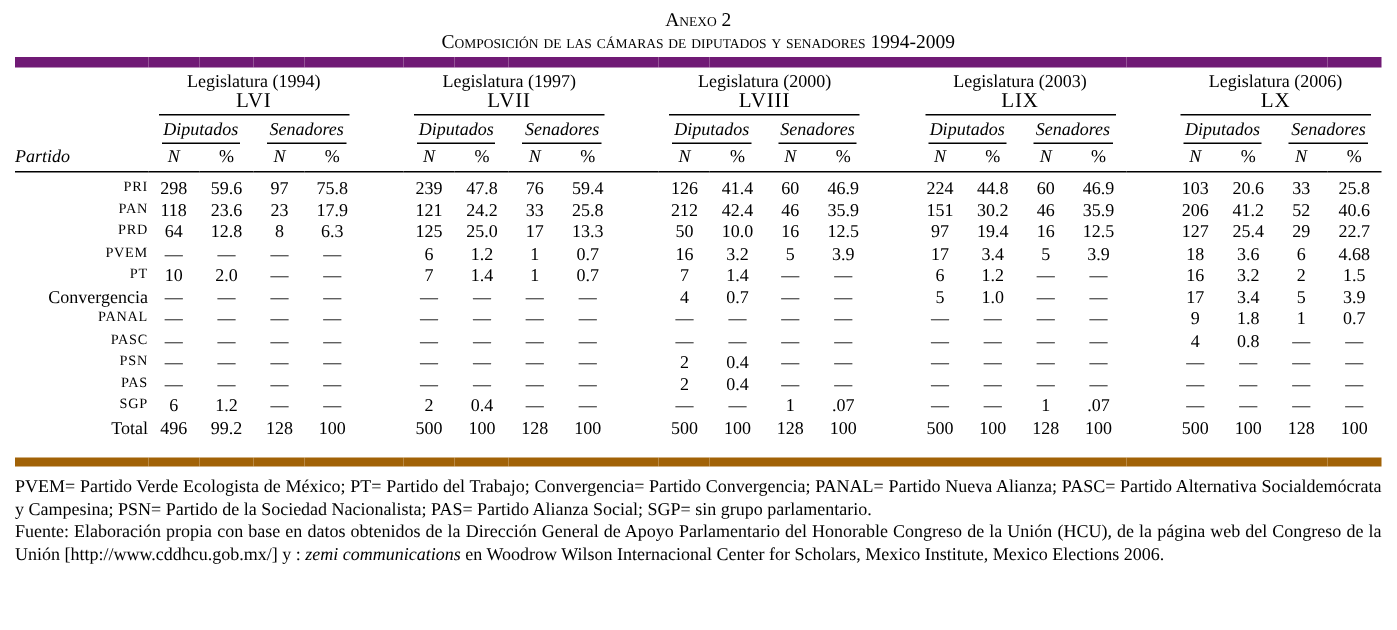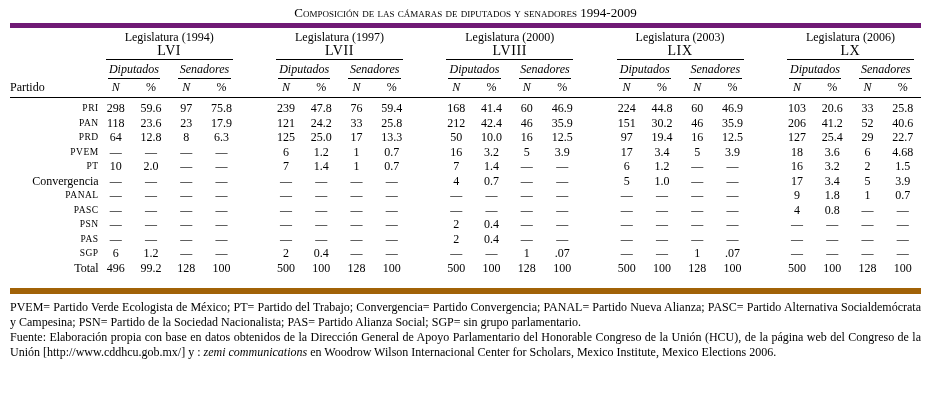--- a/index.html
+++ b/index.html
@@ -4,50 +4,51 @@
 <style>
   html,body{margin:0;padding:0;background:#fff;}
   body{width:931px;height:420px;overflow:hidden;color:#000;
        font-family:"Liberation Serif","DejaVu Serif",serif;font-size:12px;}
   .page{padding:5px 10px 0 10px;}
   .titles{text-align:center;margin-bottom:2px;}
   .title{font-variant:small-caps;font-size:13px;line-height:15px;}
   table{width:100%;border-collapse:collapse;table-layout:fixed;margin-top:3px;}
   th,td{font-weight:normal;padding:0;}
   thead th{vertical-align:bottom;}
-  .rt{border-top:5px solid #701a75;}
+  .rt{border-top:7px solid #701a75;}
   .rb{border-bottom:1px solid #000;padding-bottom:2px;}
   .grp-inner{border-bottom:1px solid #000;margin:2px 7px 0 7px;padding:1px 0 2px 0;
              text-align:center;line-height:13px;}
   .grp-name{font-size:12px;}
   .rom{font-size:14px;letter-spacing:0.6px;}
   .cham-inner{border-bottom:1px solid #000;margin:2px 9px 0 9px;text-align:center;
               font-style:italic;font-size:12px;line-height:15px;padding-bottom:1px;}
   .colhead{text-align:center;font-size:12px;line-height:16px;}
   .nh{font-style:italic;}
-  .partido-h{text-align:left;font-size:12px;vertical-align:bottom;}
+  .partido-h{text-align:left;font-size:12px;vertical-align:bottom;font-style:italic;}
   tbody td{text-align:center;font-size:12px;line-height:14.5px;white-space:nowrap;}
   tbody tr:first-child td{padding-top:3px;}
   td.party{text-align:right;margin-left:37px;}
   .sc-acr{font-size:9.5px;letter-spacing:0.5px;}
   tr.total td{border-bottom:6px solid #a16207;padding-bottom:13px;}
   .c-party{width:88px;}
   .c-n{width:34px;}
   .c-p{width:36px;}
   .c-gap{width:29px;}
   .notes{margin-top:6px;}
   .note{margin:0;text-align:justify;font-size:12px;line-height:15px;}
   .it{font-style:italic;}
 </style>
 </head>
 <body>
 
 <div class="page">
 
   <div class="titles">
+    <div class="title">Anexo 2</div>
     <div class="title">Composición de las cámaras de diputados y senadores 1994-2009</div>
   </div>
 
   <table>
     <colgroup>
       <col class="c-party">
       <col class="c-n">
         <col class="c-p">
         <col class="c-n">
         <col class="c-p">
@@ -200,21 +201,21 @@
           <td>298</td>
           <td>59.6</td>
           <td>97</td>
           <td>75.8</td>
           <td class="sp"></td>
           <td>239</td>
           <td>47.8</td>
           <td>76</td>
           <td>59.4</td>
           <td class="sp"></td>
-          <td>168</td>
+          <td>126</td>
           <td>41.4</td>
           <td>60</td>
           <td>46.9</td>
           <td class="sp"></td>
           <td>224</td>
           <td>44.8</td>
           <td>60</td>
           <td>46.9</td>
           <td class="sp"></td>
           <td>103</td>

